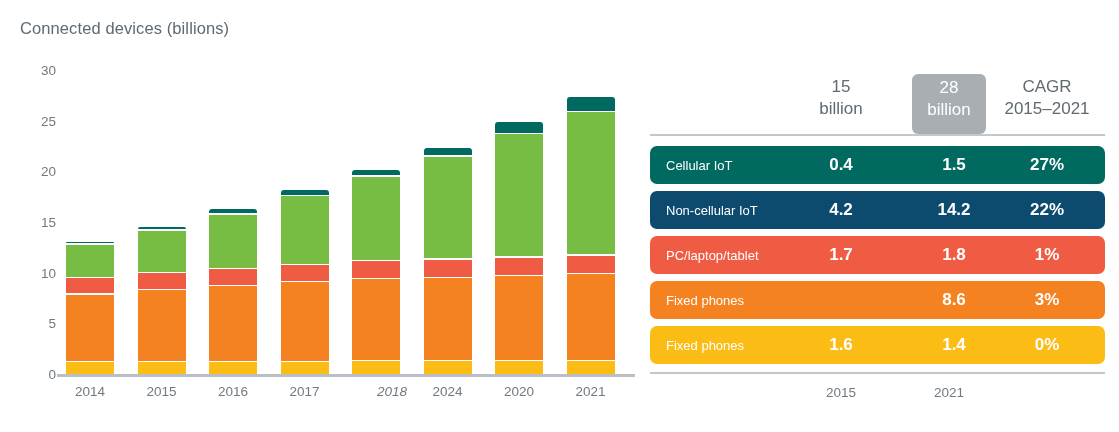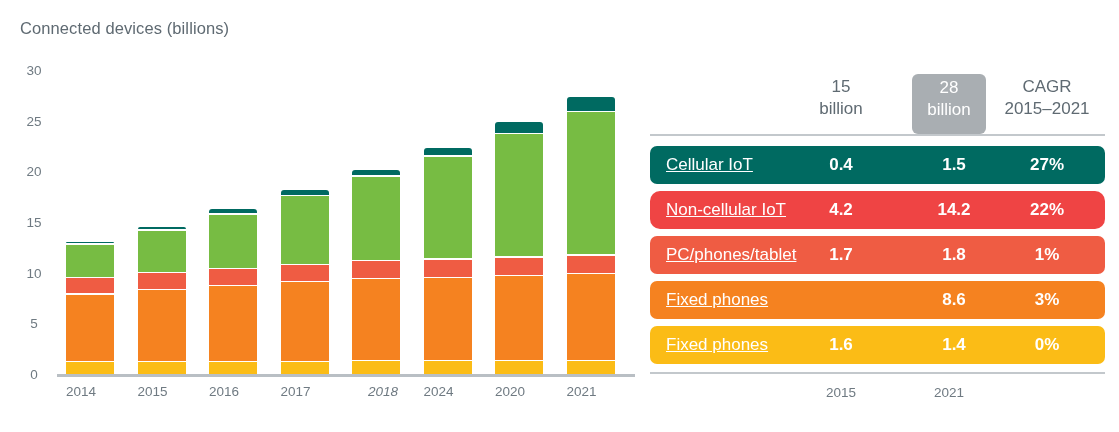--- a/index.html
+++ b/index.html
@@ -13,36 +13,36 @@
 
   
   .chart-title {
     position: absolute; left: 20px; top: 19px;
     font-size: 16.5px; color: #5f6a72; letter-spacing: .1px;
   }
   .plot {
     position: absolute; left: 0; top: 0; width: 640px; height: 432px;
   }
   .ytick {
-    position: absolute; right: 0; width: 44px; text-align: center;
+    position: absolute; right: 0; width: 44px; text-align: right;
     font-size: 13.5px; color: #6f7a82; transform: translateY(-50%);
   }
   .ytick-wrap { position: absolute; left: 0; top: 0; width: 56px; height: 432px; }
 
   .bars { position: absolute; left: 0; top: 0; width: 640px; height: 432px; }
   .bar { position: absolute; bottom: 58px; width: 48px; }
   .seg { position: absolute; left: 0; width: 100%; }
   .seg.round-top { border-top-left-radius: 3px; border-top-right-radius: 3px; }
 
   .axis-line {
     position: absolute; left: 57px; top: 374px; width: 578px; height: 3px;
     background: #b9bfc4;
   }
   .xlabel {
-    position: absolute; top: 384px; width: 48px; 
+    position: absolute; top: 384px; width: 48px; text-align: center;
     font-size: 13.5px; color: #6f7a82;
   }
 
   
   .table { position: absolute; left: 646px; top: 0; width: 463px; height: 432px; }
 
   .thead { position: absolute; left: 0; top: 76px; width: 463px; height: 56px; }
   .th {
     position: absolute; top: 0; text-align: center;
     font-size: 17px; color: #5f6a72; line-height: 1.32;
@@ -55,22 +55,21 @@
     position: absolute; left: 4px; top: 134px; width: 455px; height: 2px;
     background: #c3c8cc;
   }
 
   .row {
     position: absolute; left: 4px; width: 455px; height: 38px;
     border-radius: 7px; color: #ffffff;
   }
   .row-label {
     position: absolute; left: 16px; top: 50%; transform: translateY(-50%);
-    font-size: 17px;
-    text-decoration: underline;
+    font-size: 13px;
   }
   .cell {
     position: absolute; top: 50%; transform: translateY(-50%);
     text-align: center; font-size: 17px; font-weight: bold;
   }
 
   .foot-rule {
     position: absolute; left: 4px; top: 372px; width: 455px; height: 2px;
     background: #c3c8cc;
   }
@@ -184,28 +183,28 @@
     </div>
     <div class="thead-rule"></div>
 
     <div id="rows">
         <div class="row" style="top: 146px; background: rgb(0, 106, 97);">
           <div class="row-label">Cellular IoT</div>
           <div class="cell" style="left: 136px; width: 110px;">0.4</div>
           <div class="cell" style="left: 254px; width: 100px;">1.5</div>
           <div class="cell" style="left: 336px; width: 122px;">27%</div>
         </div>
-        <div class="row" style="top: 191px; background: #ef4444; border-radius: 10px;">
+        <div class="row" style="top: 191px; background: #0c4a6e;">
           <div class="row-label">Non-cellular IoT</div>
           <div class="cell" style="left: 136px; width: 110px;">4.2</div>
           <div class="cell" style="left: 254px; width: 100px;">14.2</div>
           <div class="cell" style="left: 336px; width: 122px;">22%</div>
         </div>
         <div class="row" style="top: 236px; background: rgb(239, 92, 67);">
-          <div class="row-label">PC/phones/tablet</div>
+          <div class="row-label">PC/laptop/tablet</div>
           <div class="cell" style="left: 136px; width: 110px;">1.7</div>
           <div class="cell" style="left: 254px; width: 100px;">1.8</div>
           <div class="cell" style="left: 336px; width: 122px;">1%</div>
         </div>
         <div class="row" style="top: 281px; background: rgb(245, 130, 32);">
           <div class="row-label">Fixed phones</div>
           <div class="cell" style="left: 254px; width: 100px;">8.6</div>
           <div class="cell" style="left: 336px; width: 122px;">3%</div>
         </div>
         <div class="row" style="top: 326px; background: rgb(251, 188, 22);">

